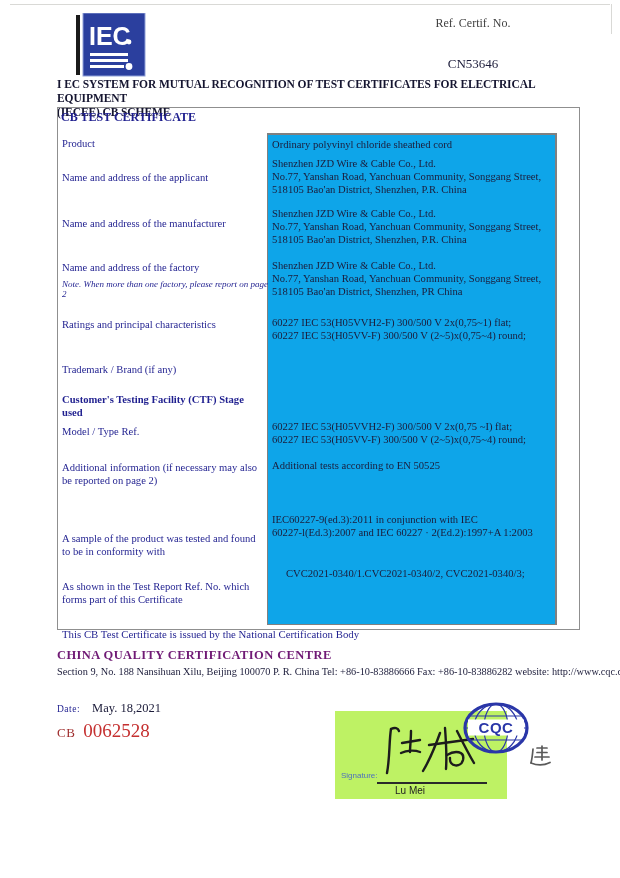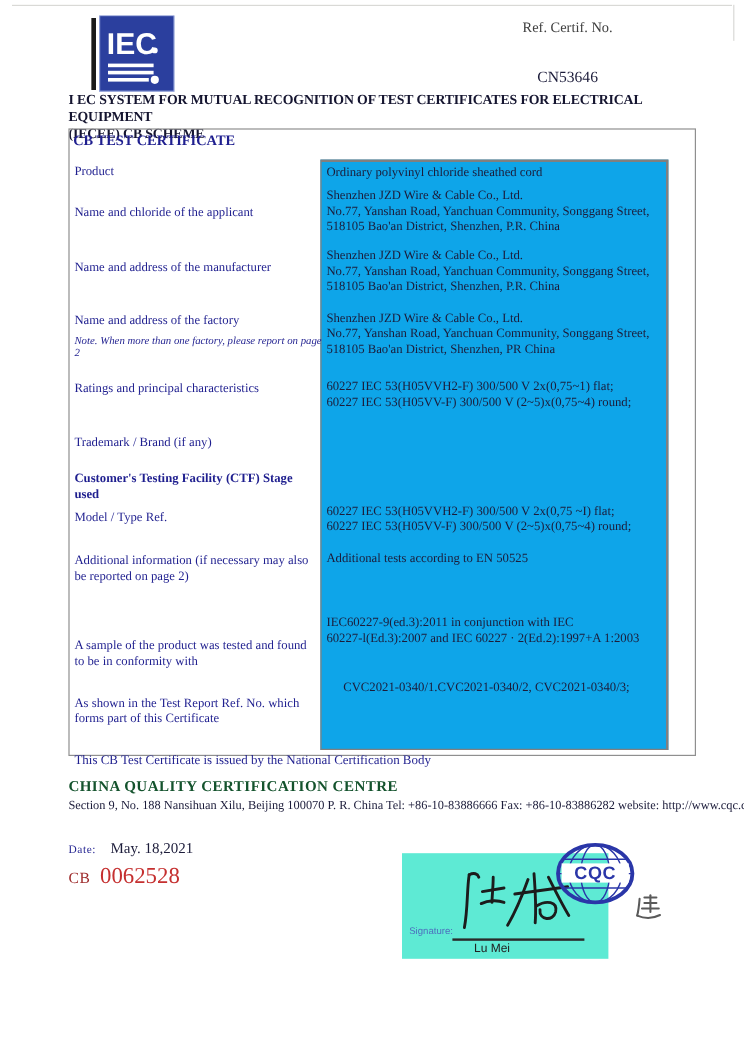--- a/index.html
+++ b/index.html
@@ -37,31 +37,31 @@
   }
   .lbl-note{
     position:absolute;left:4px;width:210px;font-size:9px;color:#1f1f8f;font-style:italic;
   }
   .val{
     position:absolute;left:4px;width:280px;font-size:10.6px;line-height:1.24;
     color:#1c1c3a;white-space:pre;
   }
   
   .issued-by{position:absolute;left:62px;top:628px;font-size:10.8px;color:#1f1f8f;}
-  .org-name{position:absolute;left:57px;top:648px;font-size:12.5px;font-weight:bold;letter-spacing:0.4px;color:#14532d;}
+  .org-name{position:absolute;left:57px;top:648px;font-size:12.5px;font-weight:bold;letter-spacing:0.4px;color:#701a75;}
   .org-address{position:absolute;left:57px;top:666px;font-size:10.3px;white-space:pre;color:#1c1c3a;}
   .date-line{position:absolute;left:57px;top:698px;}
   .date-label{font-size:9.5px;color:#1f1f8f;letter-spacing:0.5px;}
   .date-value{font-size:12.5px;color:#1c1c3a;margin-left:8px;}
   .cb-line{position:absolute;left:57px;top:720px;}
   .cb-label{font-size:13px;color:#9e2b2b;letter-spacing:0.5px;}
   .cb-number{font-size:19px;color:#c53030;margin-left:4px;}
   .sig-block{
     position:absolute;left:335px;top:711px;width:172px;height:88px;
-    background:#5eead4;
+    background:#bef264;
   }
   .sig-label{position:absolute;left:6px;top:60px;font-size:8px;color:#4d6fbe;
     font-family:"Liberation Sans", sans-serif;}
   .sig-line{position:absolute;left:42px;top:71px;width:110px;height:1.5px;background:#2a2a2a;}
   .sig-name{position:absolute;left:60px;top:74px;font-size:10px;color:#222222;
     font-family:"Liberation Sans", sans-serif;}
   .sig-script{position:absolute;left:42px;top:8px;}
   .cqc-logo{position:absolute;left:460px;top:700px;}
   .stamp-char{position:absolute;left:528px;top:744px;}
 </style>
@@ -112,21 +112,21 @@
 60227 IEC 53(H05VV-F) 300/500 V (2~5)x(0,75~4) round;</div>
       <div class="val" style="top:285px;">60227 IEC 53(H05VVH2-F) 300/500 V 2x(0,75 ~I) flat;
 60227 IEC 53(H05VV-F) 300/500 V (2~5)x(0,75~4) round;</div>
       <div class="val" style="top:324px;">Additional tests according to EN 50525</div>
       <div class="val" style="top:378px;">IEC60227-9(ed.3):2011 in conjunction with IEC
 60227-l(Ed.3):2007 and IEC 60227 · 2(Ed.2):1997+A 1:2003</div>
       <div class="val" style="top:432px;left:18px;">CVC2021-0340/1.CVC2021-0340/2, CVC2021-0340/3;</div>
     </div>
 
     <div class="lbl" style="top:30px;">Product</div>
-    <div class="lbl" style="top:64px;">Name and chloride of the applicant</div>
+    <div class="lbl" style="top:64px;">Name and address of the applicant</div>
     <div class="lbl" style="top:110px;">Name and address of the manufacturer</div>
     <div class="lbl" style="top:154px;">Name and address of the factory</div>
     <div class="lbl-note" style="top:171px;">Note. When more than one factory, please report on page 2</div>
     <div class="lbl" style="top:211px;">Ratings and principal characteristics</div>
     <div class="lbl" style="top:256px;">Trademark / Brand (if any)</div>
     <div class="lbl" style="top:286px;font-weight:bold;">Customer's Testing Facility (CTF) Stage used</div>
     <div class="lbl" style="top:318px;">Model / Type Ref.</div>
     <div class="lbl" style="top:354px;">Additional information (if necessary may also be reported on page 2)</div>
     <div class="lbl" style="top:425px;">A sample of the product was tested and found to be in conformity with</div>
     <div class="lbl" style="top:473px;">As shown in the Test Report Ref. No. which forms part of this Certificate</div>

